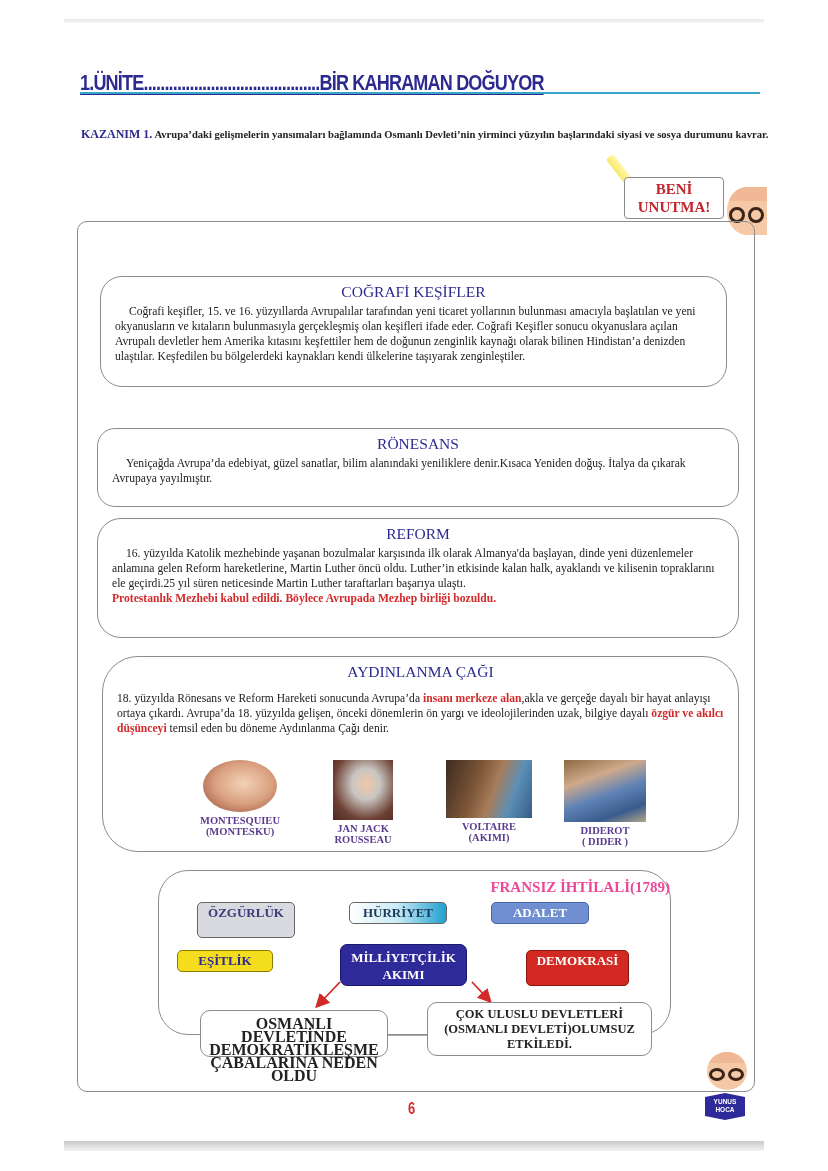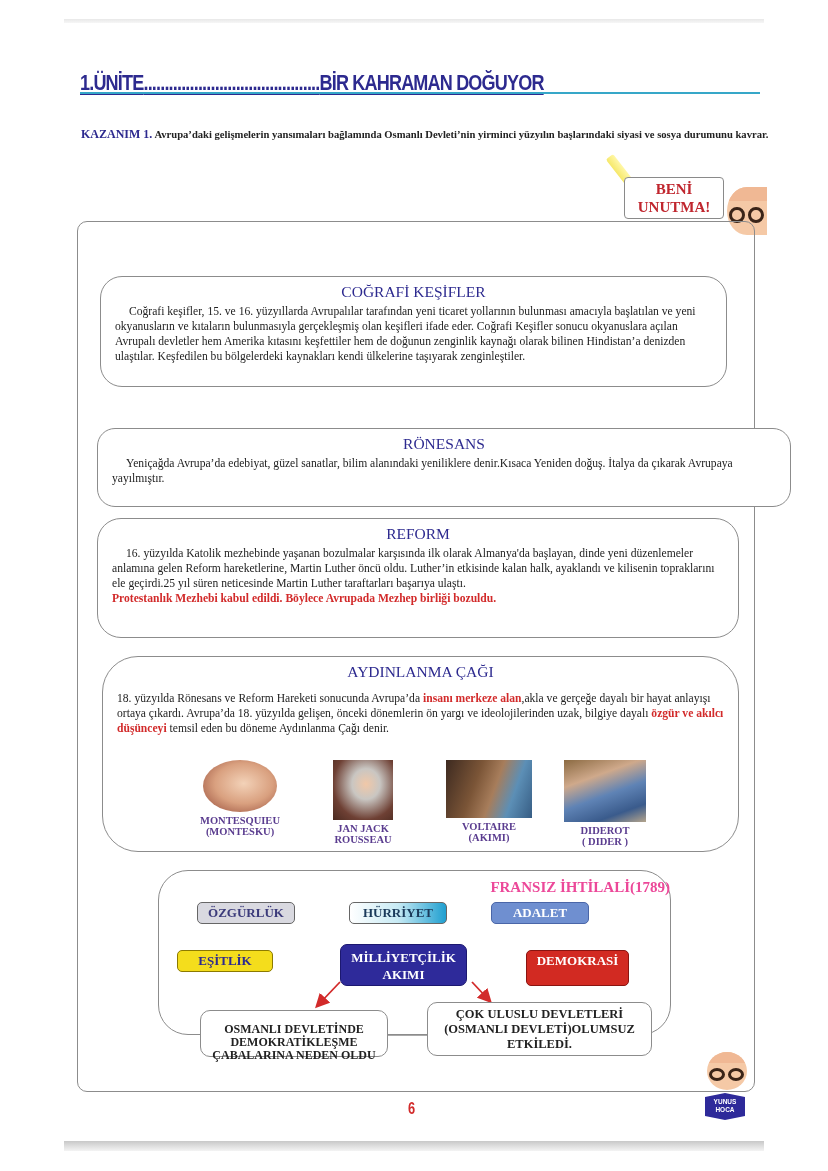--- a/index.html
+++ b/index.html
@@ -36,21 +36,21 @@
   .frame { position: absolute; left: 77px; top: 221px; width: 678px; height: 871px;
     border: 1.5px solid #8c8c8c; border-radius: 10px; }
 
   .box { position: absolute; border: 1.5px solid #8c8c8c; border-radius: 18px; background: #fff; padding: 6px 14px 6px 14px; }
   .box-title { text-align: center; color: #2d2a8f; font-weight: normal; font-size: 15.5px; margin-bottom: 3px; }
   .box-text { font-size: 11.6px; line-height: 15px; color: #222; }
   .box-text .indent { display: inline-block; width: 14px; }
   .red { color: #d22a2a; font-weight: bold; }
 
   .box-cografi { left: 100px; top: 276px; width: 627px; height: 111px; border-radius: 22px; }
-  .box-ronesans { left: 97px; top: 428px; width: 694px; height: 79px; }
+  .box-ronesans { left: 97px; top: 428px; width: 642px; height: 79px; }
   .box-reform { left: 97px; top: 518px; width: 642px; height: 120px; border-radius: 24px; }
   .box-aydinlanma { left: 102px; top: 656px; width: 637px; height: 196px; border-radius: 36px; padding: 6px 14px; }
   .box-aydinlanma .box-title { margin-bottom: 10px; }
 
   .portraits { position: absolute; left: 190px; top: 760px; width: 470px; height: 92px; }
   .portrait { position: absolute; top: 0; text-align: center; }
   .portrait .pic { margin: 0 auto; }
   .portrait .cap { font-size: 10.5px; font-weight: bold; color: #5a3c8f; line-height: 11px; margin-top: 3px; }
   .p1 { left: 0; width: 100px; } .p1 .pic { width: 74px; height: 52px; border-radius: 50%;
     background: radial-gradient(ellipse at 55% 45%, #f3d2b8 0%, #d9a07f 50%, #b5735a 75%, #fff 78%); }
@@ -58,30 +58,30 @@
     background: radial-gradient(ellipse at 55% 40%, #f1c8a8 0%, #c9c6c2 30%, #6e4034 70%, #4a2a20 100%); }
   .p3 { left: 249px; width: 100px; } .p3 .pic { width: 86px; height: 58px;
     background: linear-gradient(110deg, #3d2a20 0%, #7b5537 35%, #a77d5b 55%, #5c8fb6 75%, #375d84 100%); }
   .p4 { left: 370px; width: 90px; } .p4 .pic { width: 82px; height: 62px;
     background: linear-gradient(160deg, #8b6a42 0%, #cfa98b 30%, #5f83b5 55%, #3a5b8c 80%, #b4a48c 100%); }
 
   .box-fransiz { position: absolute; left: 158px; top: 870px; width: 513px; height: 165px;
     border: 1.5px solid #8c8c8c; border-radius: 30px; }
   .fr-title { position: absolute; left: 0; right: 0; top: 8px; text-align: right; color: #ec4899; font-weight: bold; font-size: 15px; }
   .tag { position: absolute; text-align: center; font-weight: bold; font-size: 13px; border: 1px solid #666; border-radius: 5px; line-height: 20px; }
-  .t-ozgurluk { left: 38px; top: 31px; width: 98px; height: 22px; background: #d9d9e0; color: #3b3a7a; }
+  .t-ozgurluk { left: 38px; top: 31px; width: 98px; height: 36px; background: #d9d9e0; color: #3b3a7a; }
   .t-hurriyet { left: 190px; top: 31px; width: 98px; height: 22px; background: linear-gradient(90deg, #ffffff 0%, #c7eaf4 50%, #1f9fd0 100%); color: #1b3a5a; }
   .t-adalet { left: 332px; top: 31px; width: 98px; height: 22px; background: #6f8fd0; color: #fff; border-color: #4a66a8; }
   .t-esitlik { left: 18px; top: 79px; width: 96px; height: 22px; background: #f4dd1c; color: #2d2a8f; border-color: #8c7a00; }
   .t-demokrasi { left: 367px; top: 79px; width: 103px; height: 36px; background: #d22a22; color: #fff; border-color: #8a1410; }
   .t-milli { left: 181px; top: 73px; width: 127px; height: 42px; background: #2e2a9a; color: #fff; border-radius: 7px; line-height: 17px; padding-top: 4px; border-color: #1c1870; }
 
   .out-box { position: absolute; border: 1.5px solid #8c8c8c; border-radius: 10px; background: #fff;
     text-align: center; font-weight: bold; font-size: 11.5px; line-height: 14px; color: #222; }
-  .out-left { left: 200px; top: 1010px; width: 188px; height: 47px; padding-top: 12px; font-size: 12px; line-height: 13px; }
+  .out-left { left: 200px; top: 1010px; width: 188px; height: 47px; padding-top: 6px; font-size: 16px; line-height: 13px; }
   .out-right { left: 427px; top: 1002px; width: 225px; height: 54px; padding-top: 4px; font-size: 12.5px; line-height: 15px; }
 
   svg.connectors { position: absolute; left: 0; top: 0; width: 828px; height: 1171px; pointer-events: none; }
 
   .page-num { position: absolute; left: 407px; top: 1100px; font-family: "Liberation Sans", sans-serif; font-weight: bold; color: #d22a2a; font-size: 16px; transform: scaleX(0.8); }
   .badge { position: absolute; left: 705px; top: 1093px; width: 40px; height: 27px; background: #2e2a9a;
     clip-path: polygon(0 15%, 50% 0, 100% 15%, 100% 85%, 50% 100%, 0 85%);
     color: #fff; font-family: "Liberation Sans", sans-serif; font-weight: bold; font-size: 6.5px; line-height: 8px; text-align: center; padding-top: 5px; }
   .bottom-bar { position: absolute; left: 64px; top: 1141px; width: 700px; height: 10px; background: linear-gradient(#c8c8c8, #f4f4f4); }
 </style>

